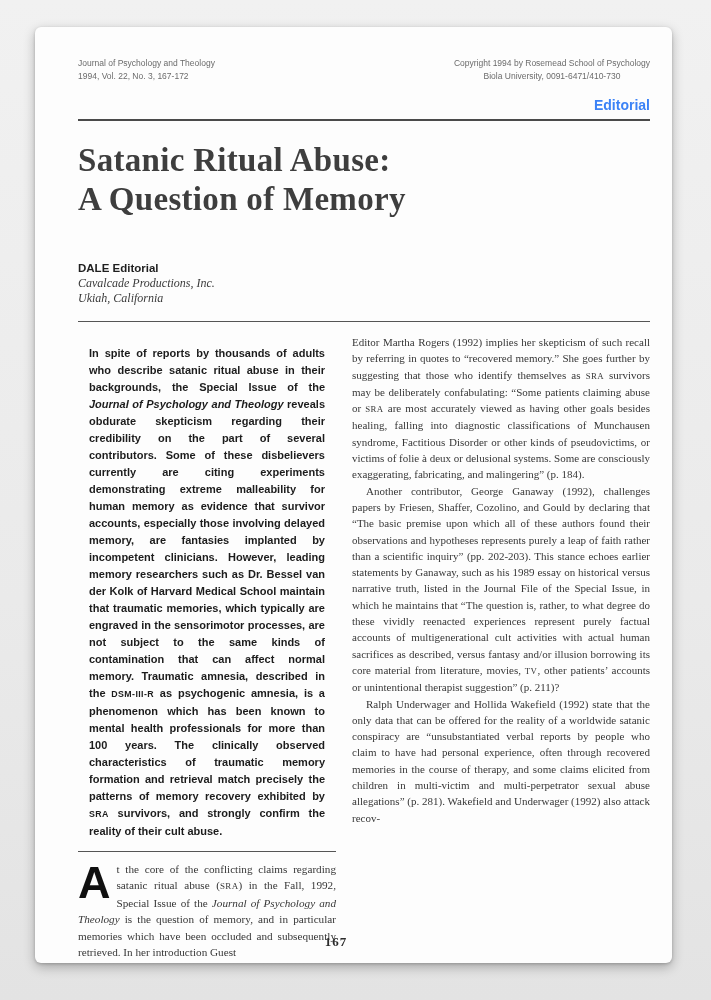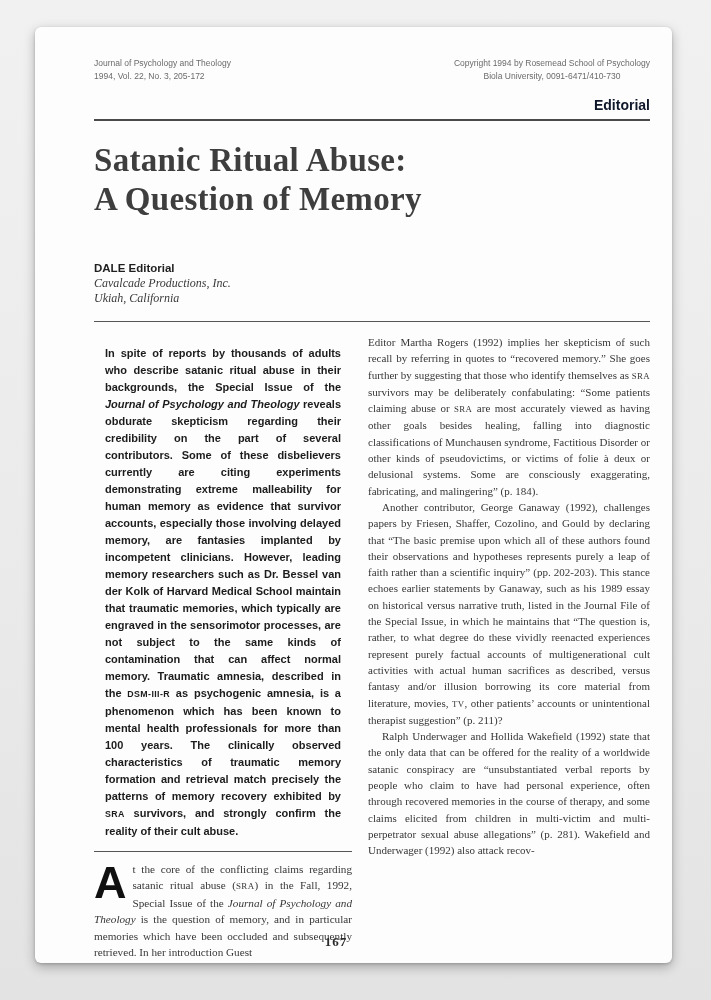--- a/index.html
+++ b/index.html
@@ -6,27 +6,27 @@
   body {
     width:711px; height:1000px; position:relative;
     background:linear-gradient(180deg,#f1f1f1 0%,#eaeaea 60%,#e3e3e3 100%);
     font-family:"Liberation Serif", serif;
     -webkit-font-smoothing:antialiased;
   }
   .page {
     position:absolute; left:35px; top:27px; width:637px; height:936px;
     background:#fdfdfd; border-radius:6px; box-sizing:border-box;
     box-shadow:0 4px 12px rgba(0,0,0,0.28), 0 1px 3px rgba(0,0,0,0.18);
-    padding:30px 22px 0 59px; overflow:hidden;
+    padding:30px 22px 0 43px; overflow:hidden;
   }
   .header { display:flex; justify-content:space-between;
     font-family:"Liberation Sans", sans-serif; font-size:8.5px; line-height:12.5px; color:#6b6b6b; }
   .header-right { text-align:center; }
   .section-label { text-align:right; margin-top:15px;
-    font-family:"Liberation Sans", sans-serif; font-weight:bold; font-size:14px; color:#0f172a; }
+    font-family:"Liberation Sans", sans-serif; font-weight:bold; font-size:14px; color:#3b82f6; }
   .rule { border:none; margin:0; }
   .rule-thick { border-top:2px solid #4a4a4a; margin-top:6px; }
   .title { margin:20px 0 0; font-weight:700; font-size:33px; line-height:39px;
     color:#3e3e3e; letter-spacing:0.3px; }
   .author-block { margin-top:42px; }
   .author-name { font-family:"Liberation Sans", sans-serif; font-weight:bold;
     font-size:11.5px; line-height:15px; color:#1f1f1f; }
   .author-affil { font-style:italic; font-size:12px; line-height:15px; color:#3a3a3a; }
   .rule-thin { border-top:1.5px solid #555; margin-top:15px; }
   .columns { display:flex; margin-top:12px; }
@@ -49,21 +49,21 @@
     color:#2c2c2c; letter-spacing:1px; }
 </style>
 </head>
 <body>
 
 <div class="page">
 
   <div class="header">
     <div class="header-left">
       <div>Journal of Psychology and Theology</div>
-      <div>1994, Vol. 22, No. 3, 205-172</div>
+      <div>1994, Vol. 22, No. 3, 167-172</div>
     </div>
     <div class="header-right">
       <div>Copyright 1994 by Rosemead School of Psychology</div>
       <div>Biola University, 0091-6471/410-730</div>
     </div>
   </div>
 
   <div class="section-label">Editorial</div>
   <hr class="rule rule-thick">
 

